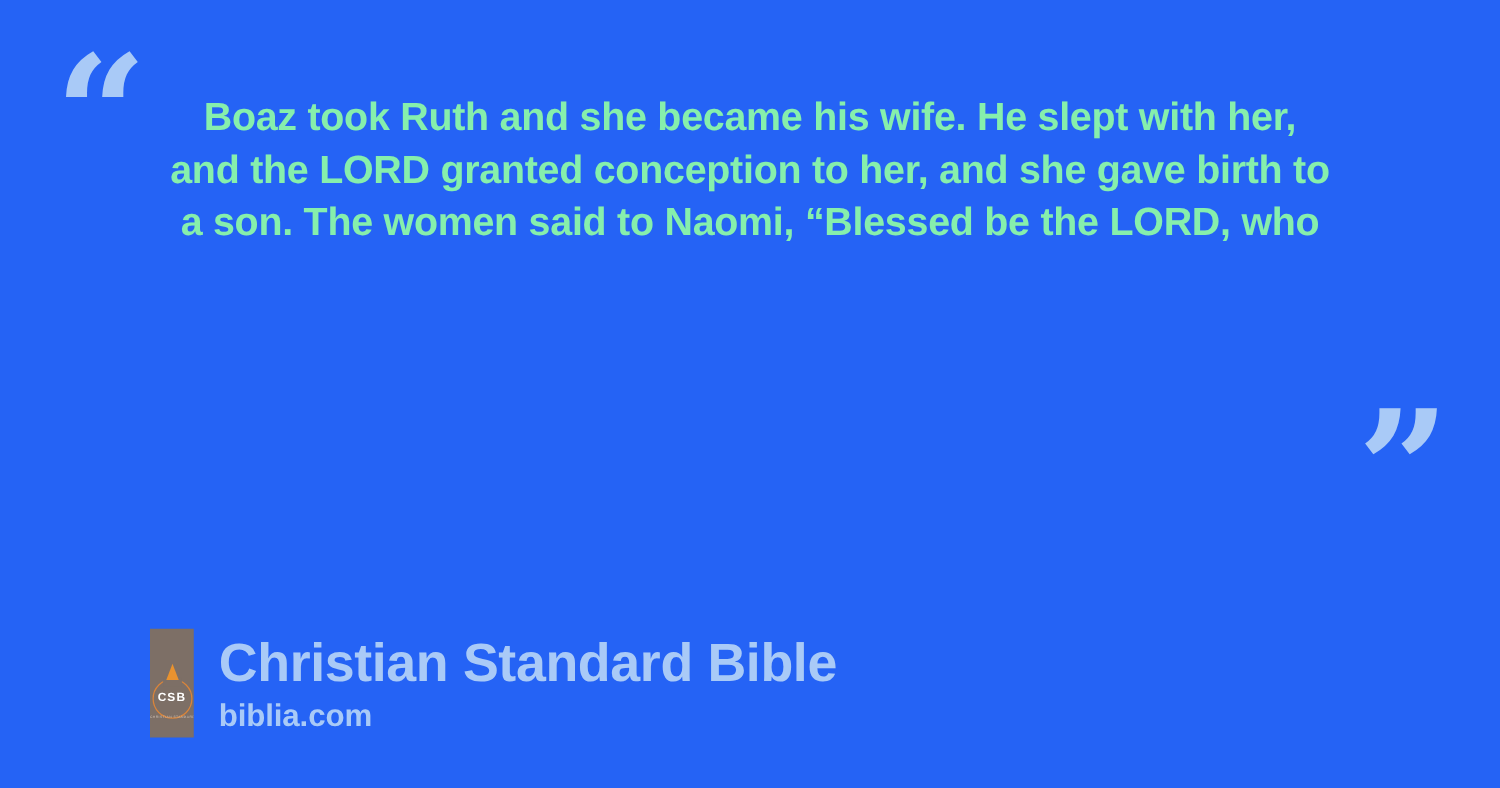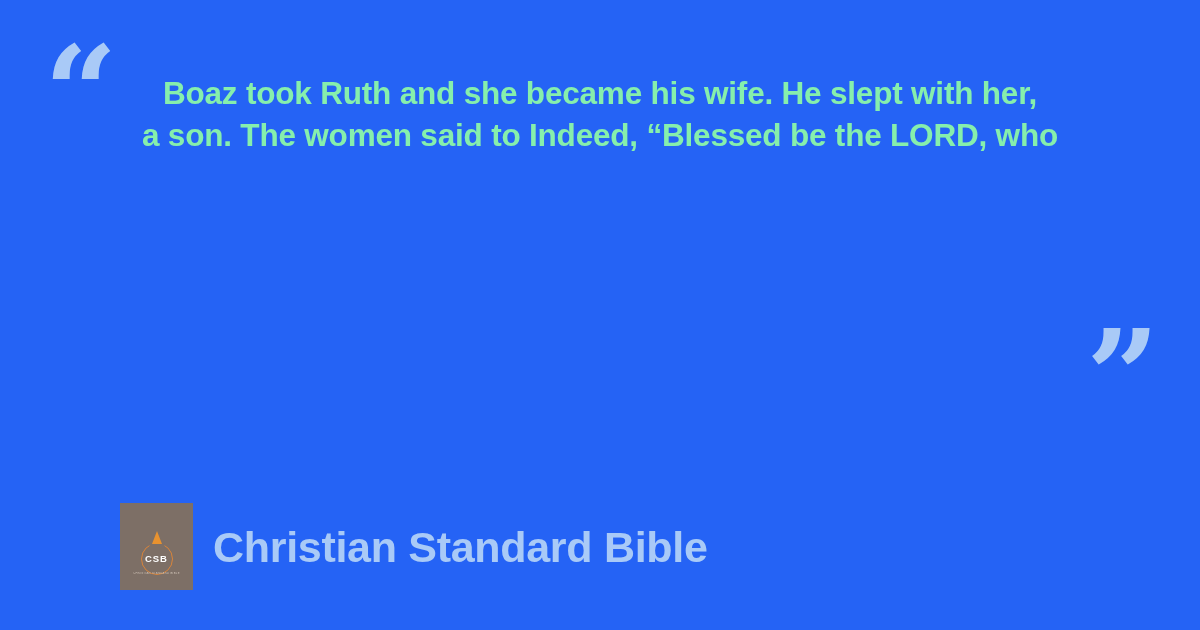--- a/index.html
+++ b/index.html
@@ -65,21 +65,21 @@
     position: absolute;
     left: 120px;
     top: 503px;
     display: flex;
     align-items: center;
     gap: 20px;
   }
 
   .book-cover {
     position: relative;
-    width: 73px;
+    width: 35px;
     height: 87px;
     background: #7d6f66;
     flex: none;
     overflow: hidden;
   }
   .book-emblem {
     position: absolute;
     left: 50%;
     top: 40px;
     transform: translateX(-50%);
@@ -156,35 +156,37 @@
 </style>
 </head>
 <body>
 
 <div class="card">
 
   <span class="quote-mark quote-open">“</span>
 
   <div class="verse">
     <span class="line">Boaz took Ruth and she became his wife. He slept with her,</span>
-    <span class="line">a son. The women said to Indeed, “Blessed be the LORD, who</span>
+    <span class="line">and the LORD granted conception to her, and she gave birth to</span>
+    <span class="line">a son. The women said to Naomi, “Blessed be the LORD, who</span>
   </div>
 
   <span class="quote-mark quote-close">”</span>
 
   <div class="brand">
 
     <div class="book-cover">
       <div class="book-emblem">
         <div class="book-emblem-mask"></div>
       </div>
       <div class="book-flame"></div>
       <div class="book-csb">CSB</div>
       <div class="book-tagline">CHRISTIAN STANDARD BIBLE</div>
     </div>
 
     <div class="brand-text">
       <div class="brand-title">Christian Standard Bible</div>
+      <div class="brand-url">biblia.com</div>
     </div>
 
   </div>
 
 </div>
 
 </body></html>

